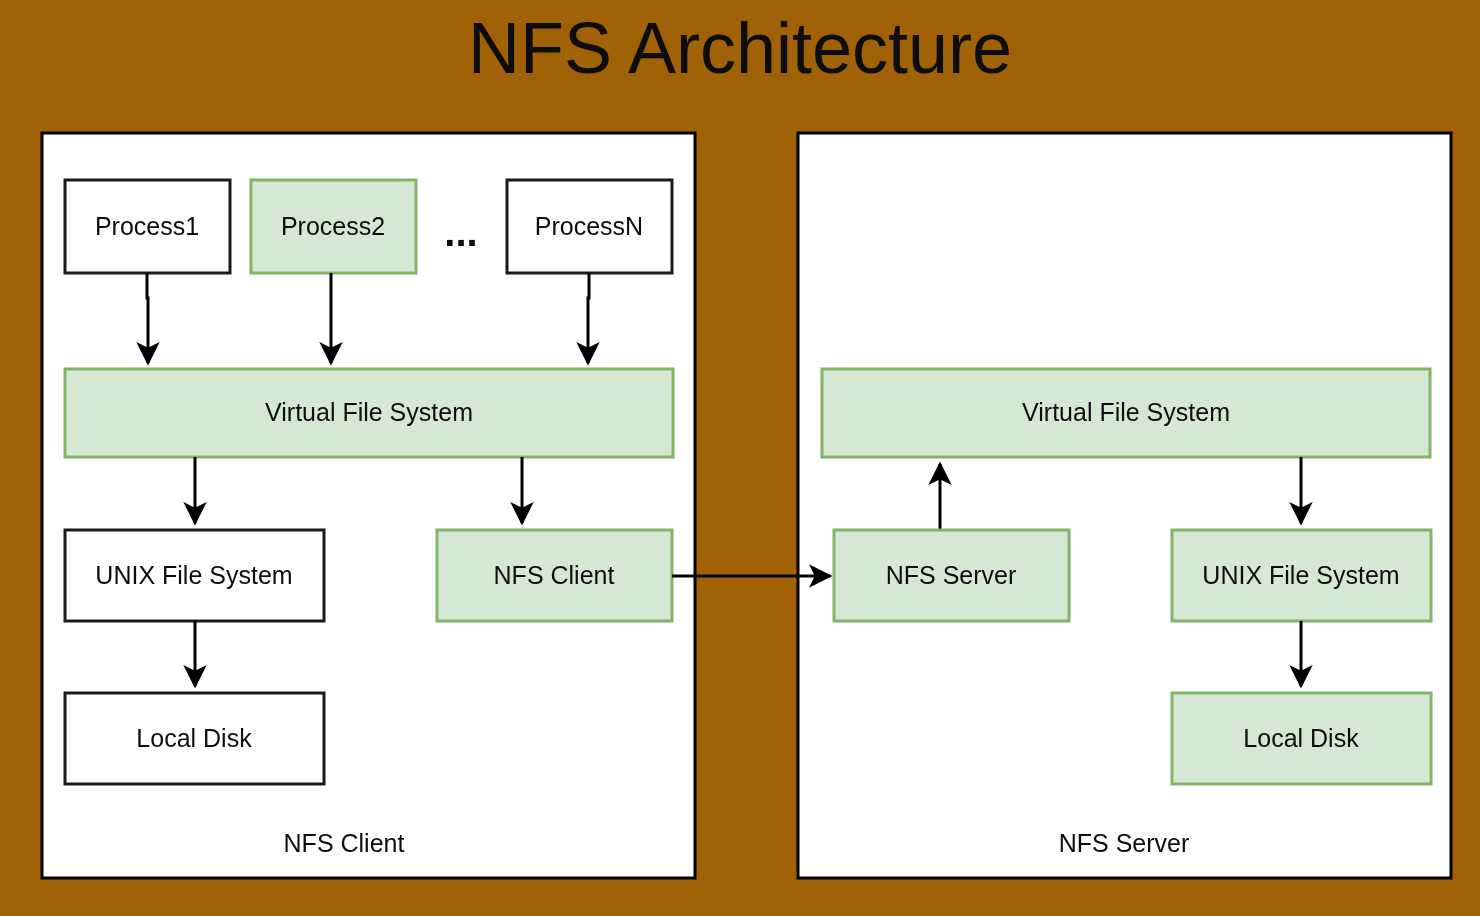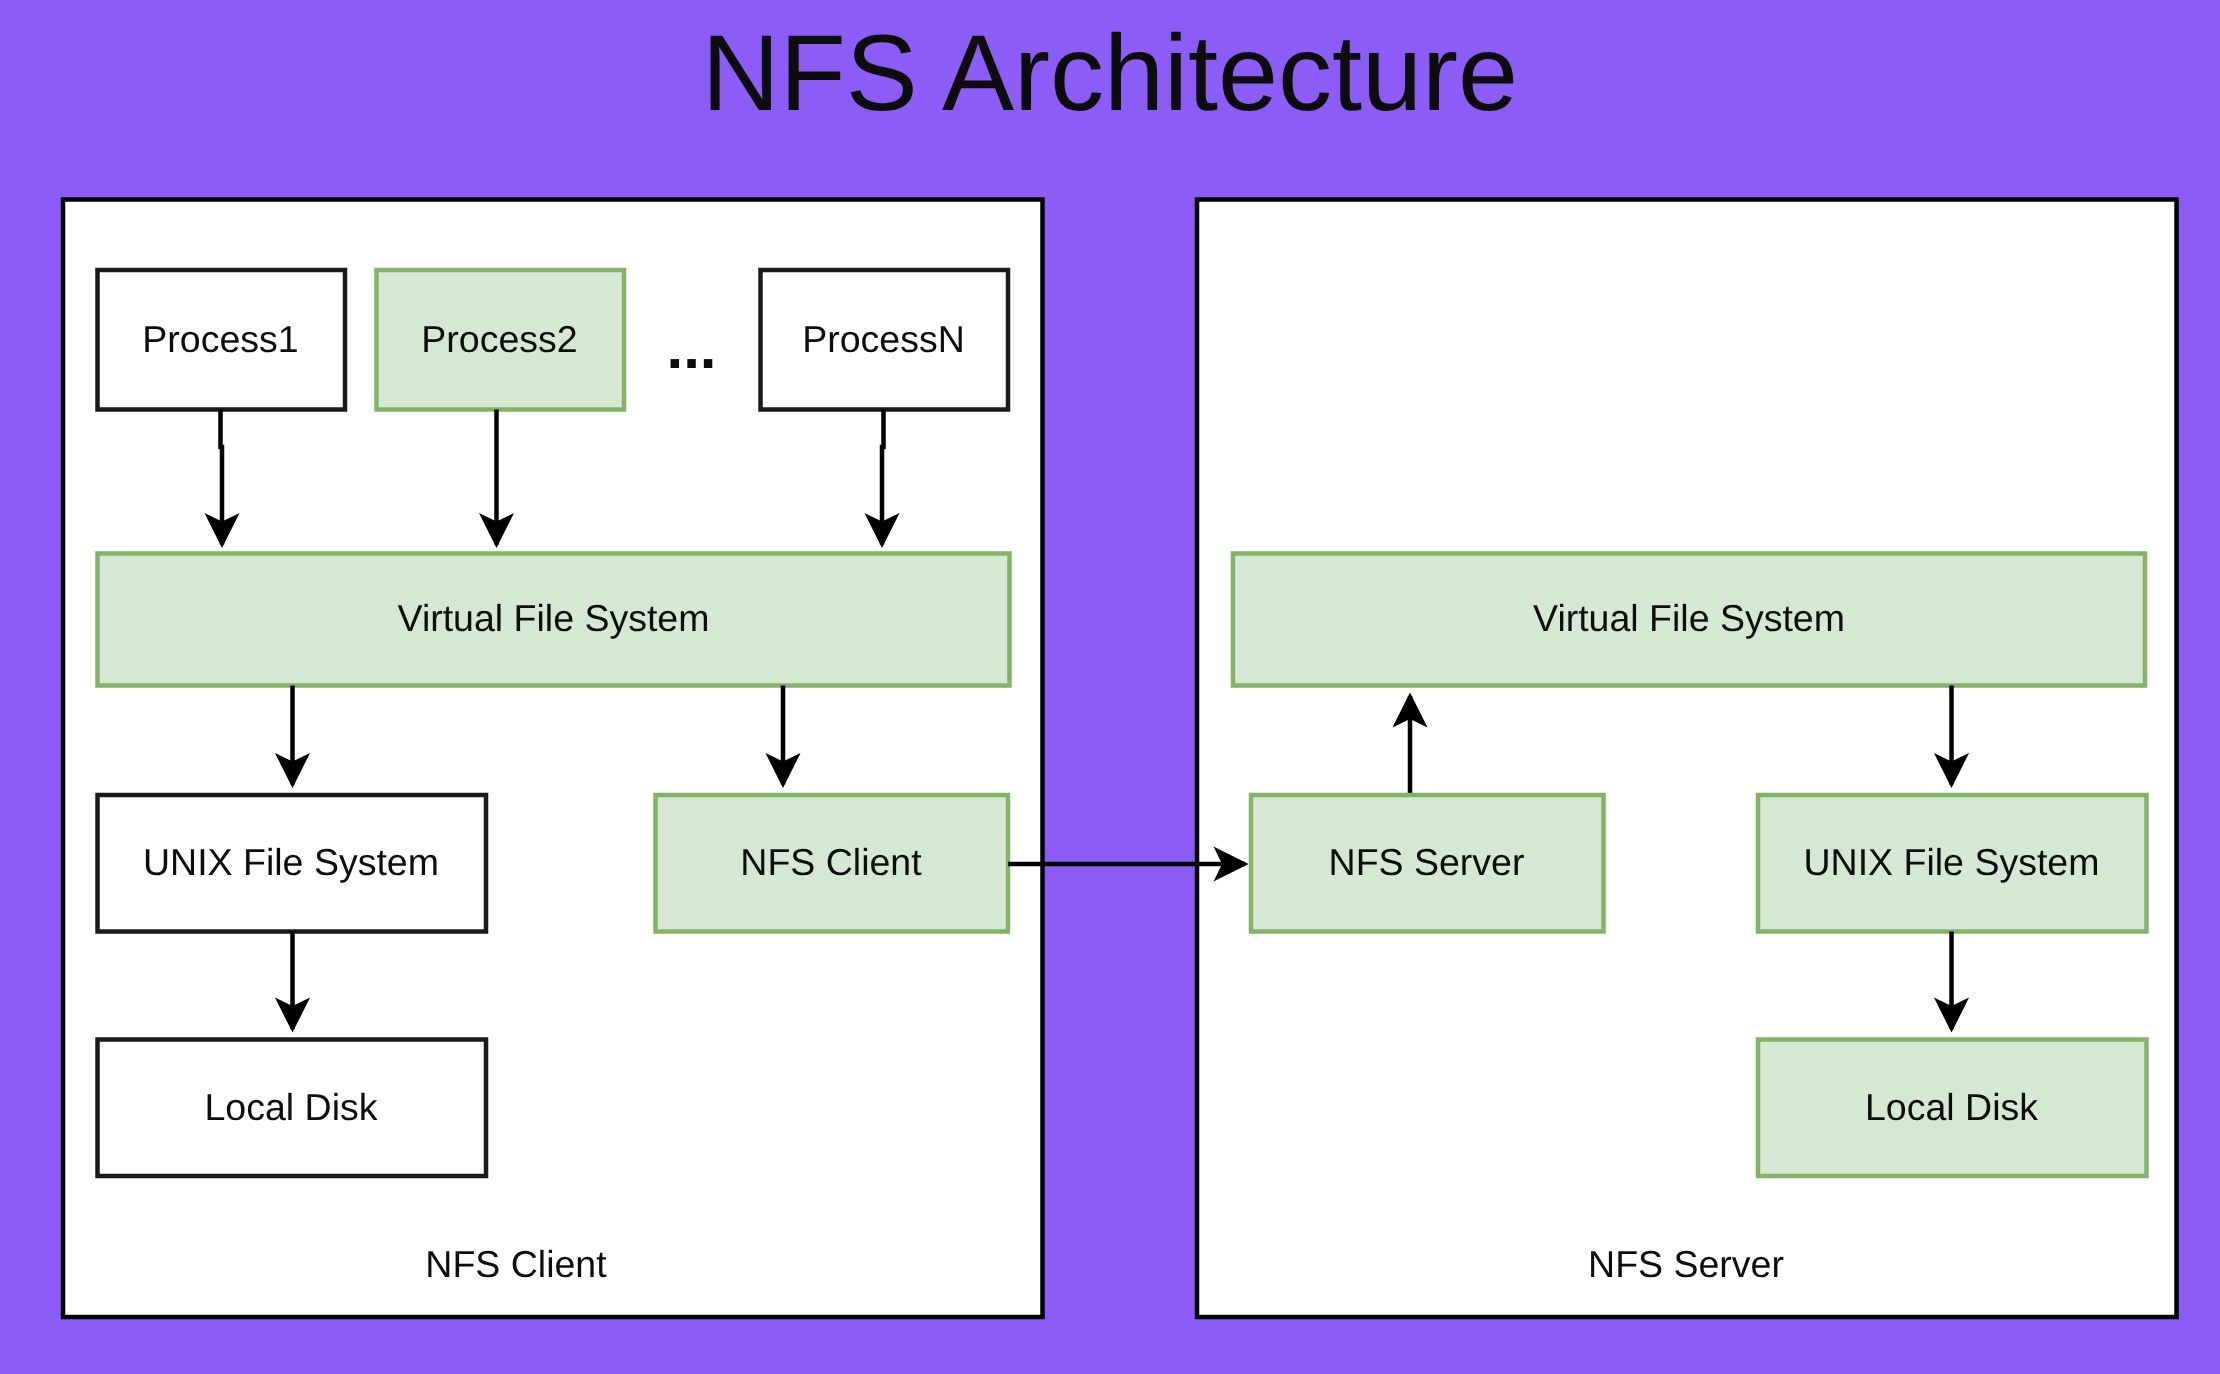--- a/index.html
+++ b/index.html
@@ -4,21 +4,21 @@
 <style>
   html, body {
     margin: 0;
     padding: 0;
     background: #ffffff;
   }
   #page {
     position: relative;
     width: 1480px;
     height: 916px;
-    background: #8b5cf6;
+    background: #a16207;
     overflow: hidden;
     font-family: "Liberation Sans", sans-serif;
   }
   #diagram {
     position: absolute;
     left: 0;
     top: 0;
     width: 1480px;
     height: 916px;
     display: block;

